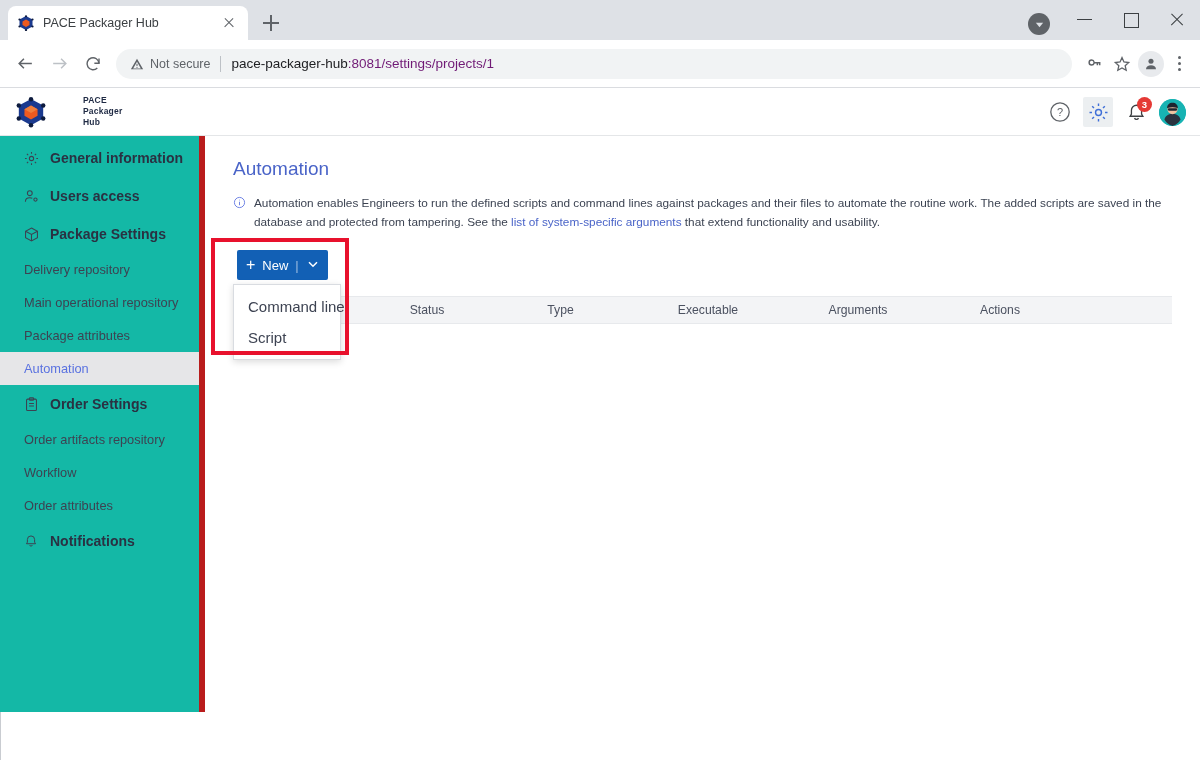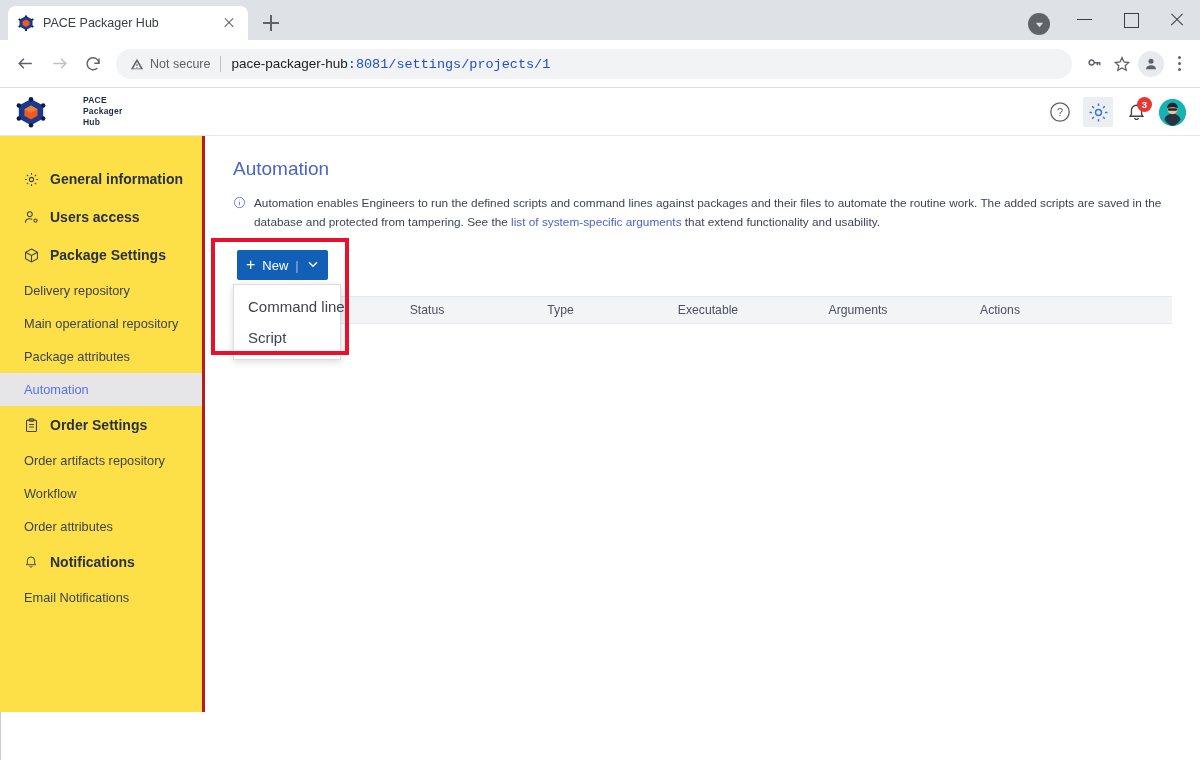--- a/index.html
+++ b/index.html
@@ -95,21 +95,21 @@
   .notsecure {
     display: flex; align-items: center; color: #5f6368;
     font-size: 12.5px; flex: 0 0 auto;
   }
   .notsecure .warn { margin-right: 6px; display:flex; }
   .omnibox-sep {
     width:1px; height:16px; background:#bdc1c6; margin: 0 10px;
     flex: 0 0 1px;
   }
   .url { font-size: 13.5px; color: #202124; white-space: nowrap; }
-  .url .dim { color: #1d4ed8; font-family: Liberation Mono, monospace; }
+  .url .dim { color: #701a75; }
   .tb-icon {
     width: 28px; height: 28px; flex:0 0 28px;
     display:flex; align-items:center; justify-content:center; color:#5f6368;
   }
   .tb-avatar {
     width: 26px; height: 26px; border-radius: 50%;
     background: #e8eaed; display:flex; align-items:center; justify-content:center;
     flex:0 0 26px; margin: 0 2px;
   }
   .kebab { width: 26px; flex:0 0 26px; display:flex; flex-direction:column;
@@ -159,22 +159,22 @@
   .close-settings {
     position:absolute; right: 18px; top:0; height:48px;
     display:flex; align-items:center; color:#fff; font-size: 13.5px;
   }
   .close-settings .xi { margin-right: 9px; display:flex; }
 
   .body-row { display: flex; height: 576px; }
 
   
   .sidebar {
-    width: 205px; flex: 0 0 205px; background: #fde047;
-    border-right: 3px solid #b91c1c; padding-top: 24px;
+    width: 205px; flex: 0 0 205px; background: #14b8a6;
+    border-right: 6px solid #b91c1c; padding-top: 3px;
     position: relative; overflow: hidden;
   }
   .s-group {
     display:flex; align-items:center; padding: 10px 0 10px 22px;
     font-size: 14px; font-weight: bold; color: #2a3142;
   }
   .s-group .ic { width: 18px; height:18px; margin-right: 10px; flex:0 0 18px;
     display:flex; align-items:center; justify-content:center; color:#3c4352; }
   .s-item {
     padding: 9px 10px 9px 24px; font-size: 12.8px; color: #3d4352;
@@ -450,23 +450,20 @@
 
         <div class="s-group">
           <span class="ic">
             <svg width="16" height="16" viewBox="0 0 24 24" fill="none" stroke="currentColor" stroke-width="1.5">
               <path d="M6.6 9.8a5.4 5.4 0 1 1 10.8 0v3.9l1.4 2.4H5.2l1.4-2.4z"></path>
               <path d="M10 18.2a2.1 2.1 0 0 0 4 0"></path>
             </svg>
           </span>
           <span>Notifications</span>
         </div>
-        <div class="s-item">
-          <span>Email Notifications</span>
-        </div>
       </div>
 
       <div class="main">
         <h2 class="main-title">Automation</h2>
 
         <div class="info-line">
           <span class="info-ic">
             <svg width="13" height="13" viewBox="0 0 24 24" fill="none" stroke="currentColor" stroke-width="1.6">
               <circle cx="12" cy="12" r="9.4"></circle>
               <path d="M12 10.6v6.4"></path>

